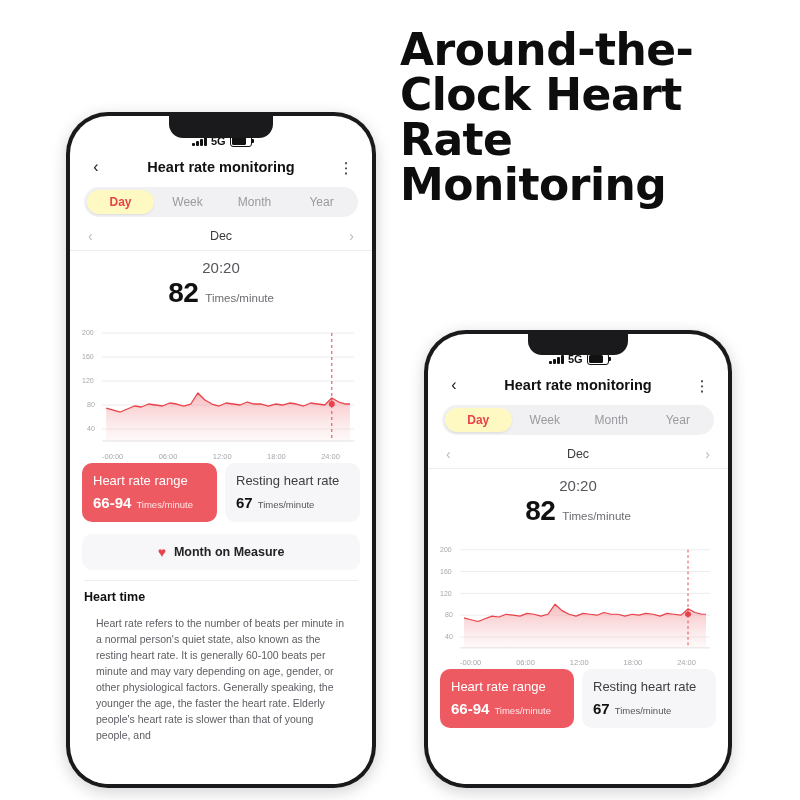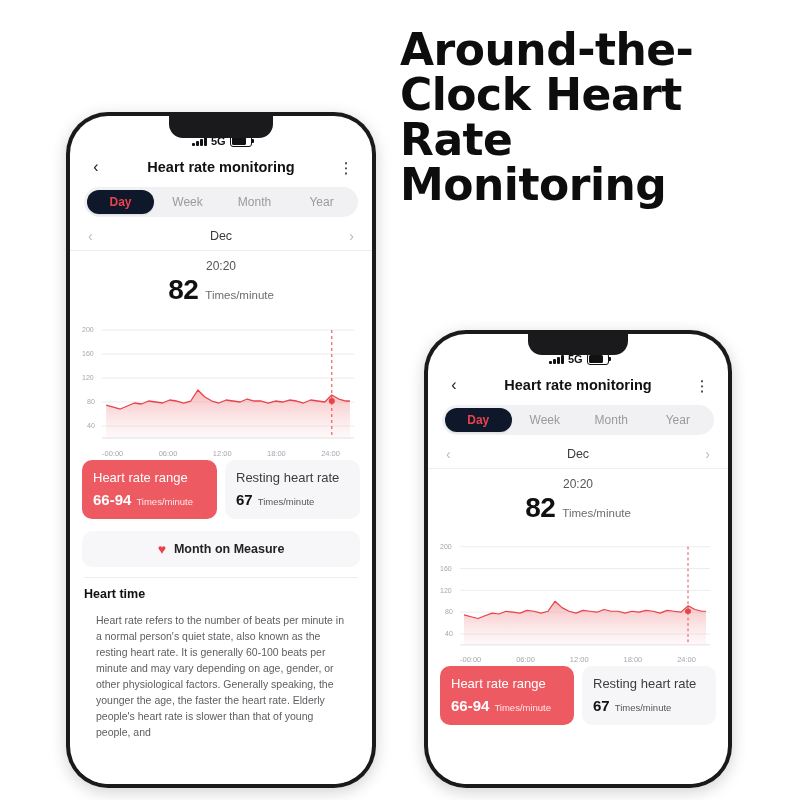--- a/index.html
+++ b/index.html
@@ -158,21 +158,21 @@
   }
   .seg-item {
     flex: 1;
     text-align: center;
     font-size: 12px;
     color: #9a9a9f;
     padding: 5px 0;
     border-radius: 13px;
   }
   .seg-item.active {
-    background: #0f172a;
+    background: #fef9c3;
     color: #e8434b;
     font-weight: bold;
     box-shadow: 0 1px 2px rgba(0,0,0,0.09);
   }
 
   
   .date-row {
     display: flex;
     align-items: center;
     justify-content: space-between;
@@ -181,21 +181,21 @@
   }
   .date-row .arrow { color: #b9b9bf; font-size: 14px; }
   .date-row .label { font-size: 12.5px; color: #3b3b3f; }
 
   
   .reading {
     text-align: center;
     padding: 8px 0 4px 0;
   }
   .reading .time {
-    font-size: 12px;
+    font-size: 15px;
     color: #55555a;
     margin-bottom: 1px;
   }
   .reading .row {
     display: flex;
     align-items: baseline;
     justify-content: center;
     gap: 7px;
   }
   .reading .bpm {

